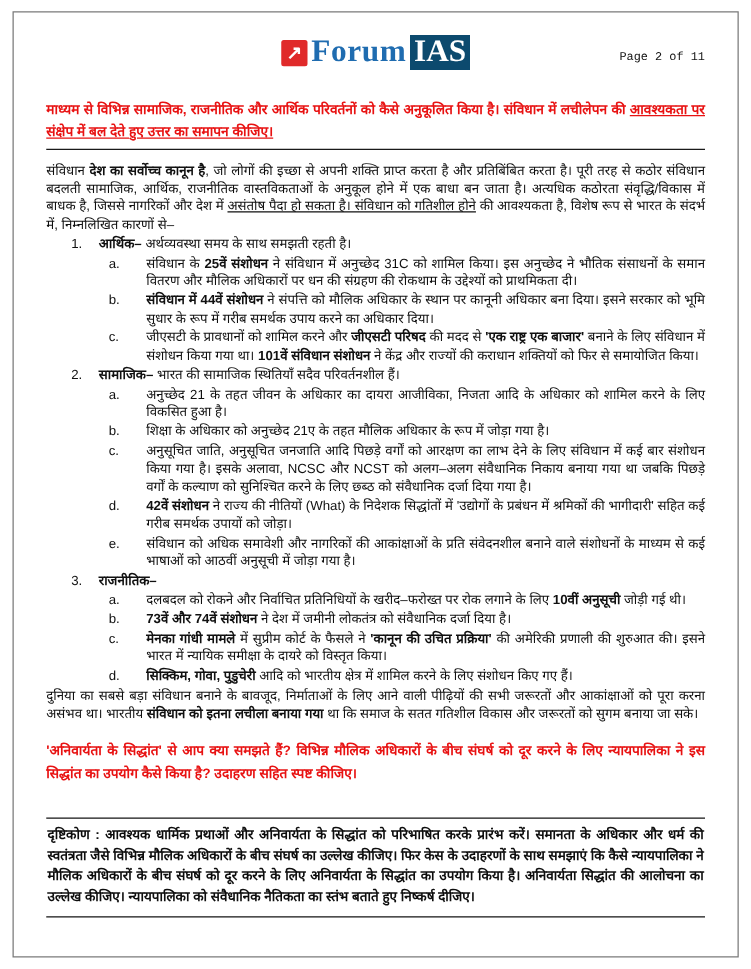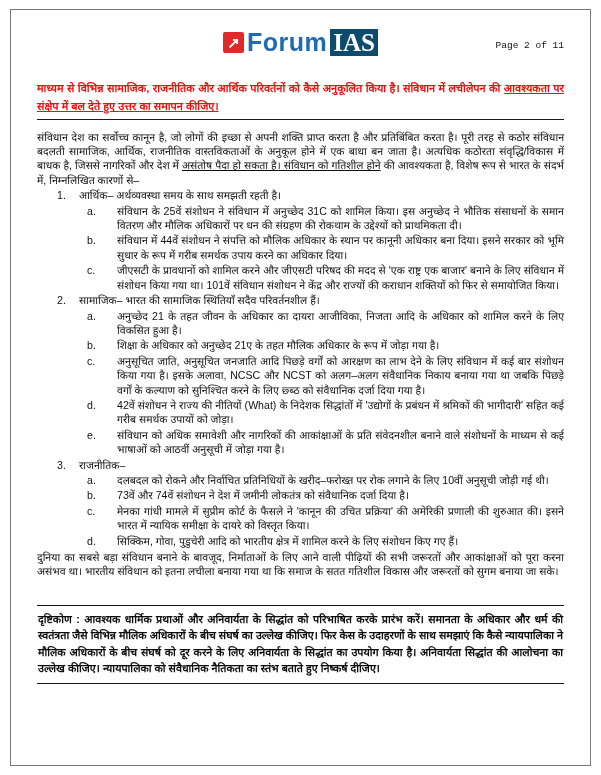--- a/index.html
+++ b/index.html
@@ -1,27 +1,27 @@
 <!DOCTYPE html>
 <html lang="hi"><head>
 <meta charset="utf-8">
 <style>
   html,body{margin:0;padding:0;background:#fff;}
   body{width:601px;height:775px;font-family:"Liberation Sans",sans-serif;-webkit-font-smoothing:antialiased;}
   .page{box-sizing:border-box;width:601px;height:775px;padding:9px 10px;}
   .frame{box-sizing:border-box;height:100%;border:1.5px solid #7a7a7a;padding:16px 26px 12px 26px;display:flex;flex-direction:column;}
-  .b{font-weight:normal;}
+  .b{font-weight:bold;}
   .u{text-decoration:underline;}
 
   
   .header{position:relative;min-height:44px;margin-bottom:10px;}
   .page-num{position:absolute;right:0;top:14px;font-family:Liberation Mono, monospace;font-size:9.5px;color:#111;}
   .logo{display:flex;align-items:center;justify-content:center;gap:3px;width:fit-content;margin:0 auto;padding-top:2px;}
   .arrow-box{width:21px;height:21px;background:#e02a2a;color:#fff;display:flex;align-items:center;justify-content:center;font-size:15px;font-weight:bold;border-radius:2px;}
-  .forum-text{color:#1f6cb0;font-family:Liberation Sans, sans-serif;font-size:25px;font-weight:600;letter-spacing:.5px;}
+  .forum-text{color:#1f6cb0;font-family:Liberation Serif, serif;font-size:25px;font-weight:600;letter-spacing:.5px;}
   .ias-box{background:#0c4a6e;color:#fff;font-family:"Liberation Serif",serif;font-size:25px;font-weight:600;padding:0 3px;line-height:1.1;}
 
   
   .q-heading{color:#e81212;font-weight:bold;font-size:11px;line-height:1.62;text-align:justify;}
   .rule{border:0;border-top:1.6px solid #1a1a1a;margin:3px 0 8px 0;}
 
   
   .bodytext{font-size:10.6px;line-height:1.36;color:#101010;text-align:justify;}
   .intro{margin:2px 0 1px 0;}
   .li-row{display:flex;margin-top:1px;}
@@ -119,17 +119,18 @@
             <div class="sub-body"><span class="b">मेनका गांधी मामले</span><span> में सुप्रीम कोर्ट के फैसले ने </span><span class="b">'कानून की उचित प्रक्रिया'</span><span> की अमेरिकी प्रणाली की शुरुआत की। इसने भारत में न्यायिक समीक्षा के दायरे को विस्तृत किया।</span></div>
           </div>
           <div class="sub-row">
             <span class="sub-letter">d.</span>
             <div class="sub-body"><span class="b">सिक्किम, गोवा, पुडुचेरी</span><span> आदि को भारतीय क्षेत्र में शामिल करने के लिए संशोधन किए गए हैं।</span></div>
           </div>
         </div>
       <div class="closing"><span>दुनिया का सबसे बड़ा संविधान बनाने के बावजूद, निर्माताओं के लिए आने वाली पीढ़ियों की सभी जरूरतों और आकांक्षाओं को पूरा करना असंभव था। भारतीय </span><span class="b">संविधान को इतना लचीला बनाया गया</span><span> था कि समाज के सतत गतिशील विकास और जरूरतों को सुगम बनाया जा सके।</span></div>
     </div>
 
+    <div class="q3-hi">'अनिवार्यता के सिद्धांत' से आप क्या समझते हैं? विभिन्न मौलिक अधिकारों के बीच संघर्ष को दूर करने के लिए न्यायपालिका ने इस सिद्धांत का उपयोग कैसे किया है? उदाहरण सहित स्पष्ट कीजिए।</div>
 
     <div class="approach">दृष्टिकोण : आवश्यक धार्मिक प्रथाओं और अनिवार्यता के सिद्धांत को परिभाषित करके प्रारंभ करें। समानता के अधिकार और धर्म की स्वतंत्रता जैसे विभिन्न मौलिक अधिकारों के बीच संघर्ष का उल्लेख कीजिए। फिर केस के उदाहरणों के साथ समझाएं कि कैसे न्यायपालिका ने मौलिक अधिकारों के बीच संघर्ष को दूर करने के लिए अनिवार्यता के सिद्धांत का उपयोग किया है। अनिवार्यता सिद्धांत की आलोचना का उल्लेख कीजिए। न्यायपालिका को संवैधानिक नैतिकता का स्तंभ बताते हुए निष्कर्ष दीजिए।</div>
 
   </div>
 </div>
 
 </body></html>

